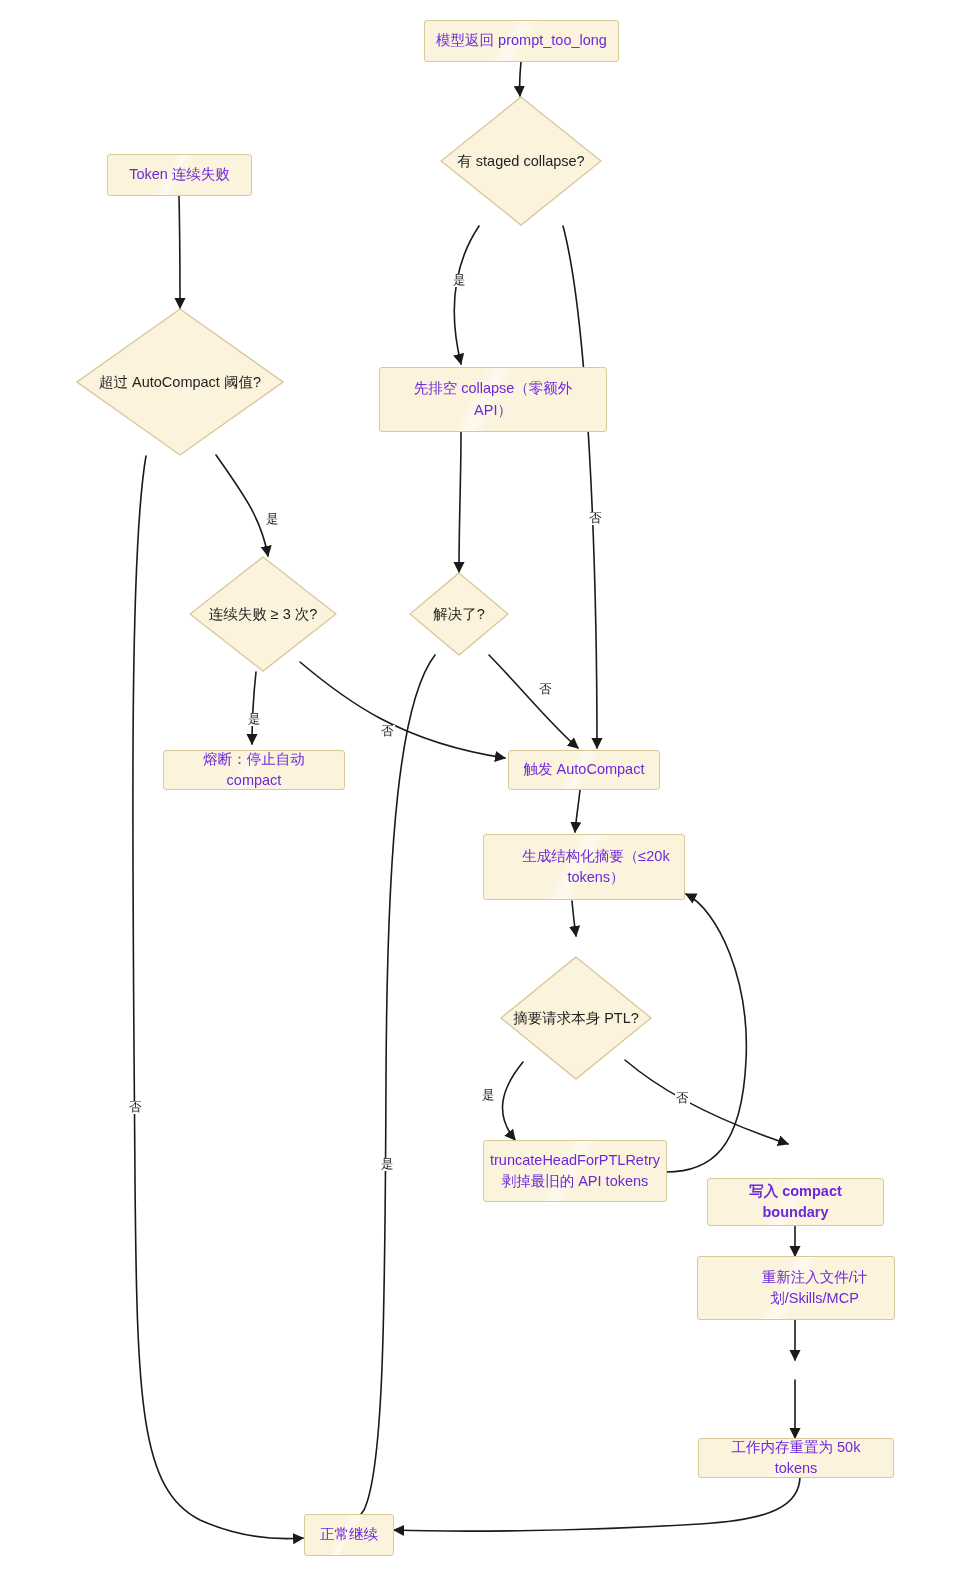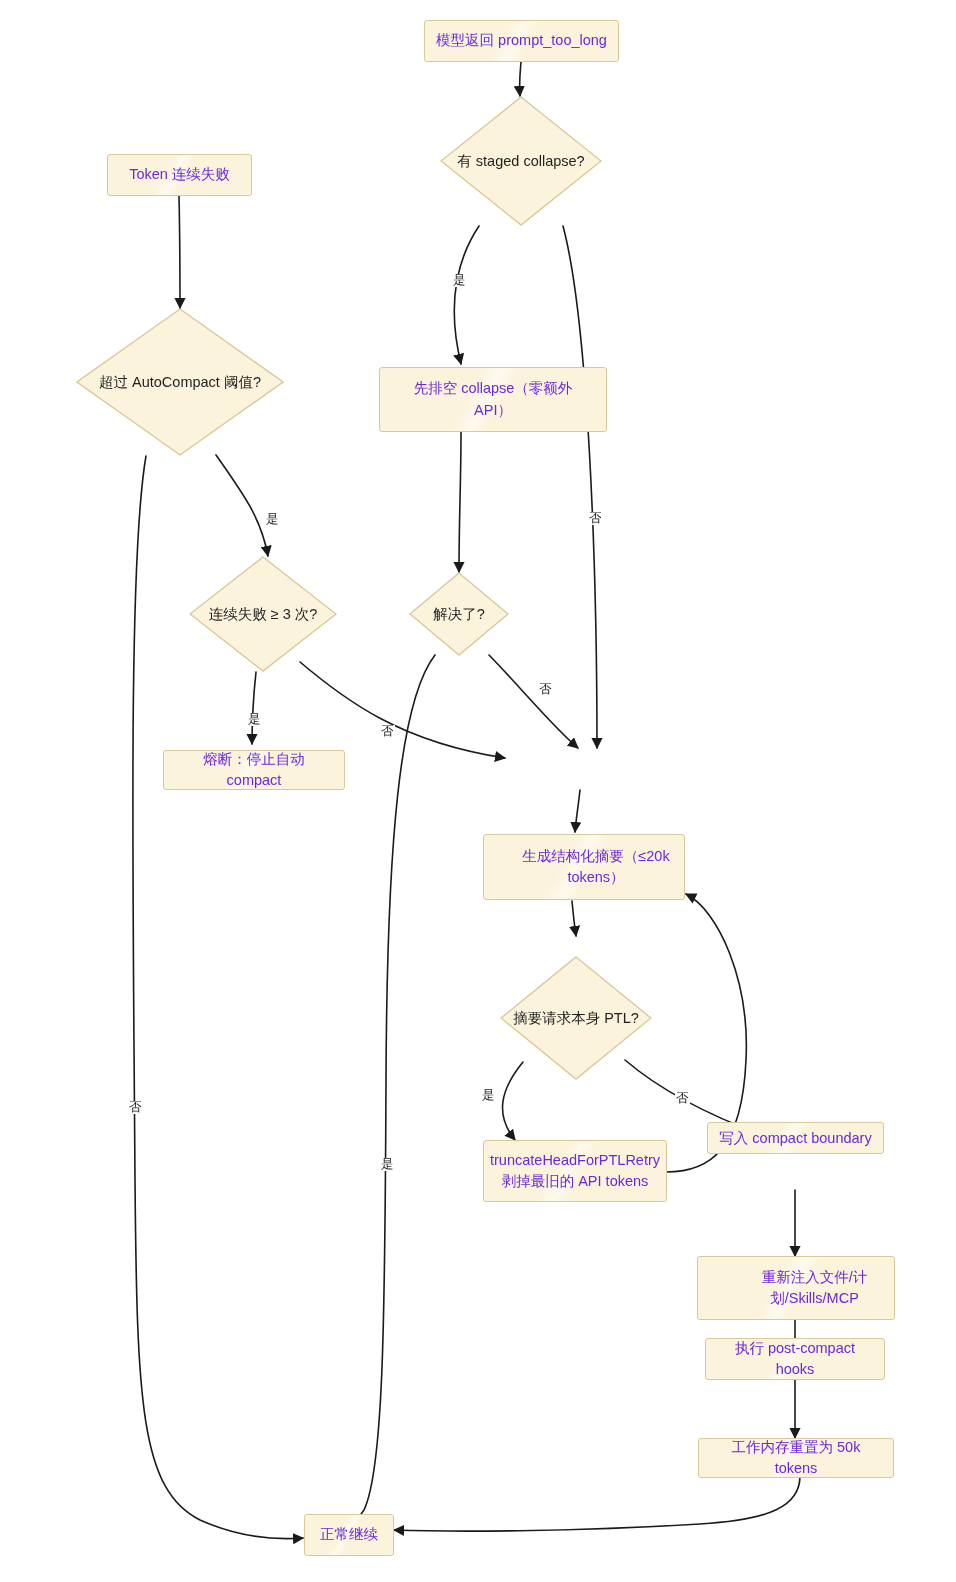--- a/index.html
+++ b/index.html
@@ -180,55 +180,55 @@
       <polygon points="50,1 99,42 50,83 1,42" fill="#fbf3dc" stroke="#d9c89a" stroke-width="1.4"></polygon>
     </svg>
     <span class="node-label">解决了?</span>
   </div>
 
   <div class="node node-rect" style="left:163px; top:750px; width:182px; height:40px;">
     <span class="sheen" style="left:0;top:0;right:0;bottom:0;"></span>
     <span class="node-label">熔断：停止自动 compact</span>
   </div>
 
+  <div class="node node-rect" style="left:508px; top:750px; width:152px; height:40px;">
+    <span class="sheen" style="left:0;top:0;right:0;bottom:0;"></span>
+    <span class="node-label">触发 AutoCompact</span>
+  </div>
 
   <div class="node node-rect" style="left:483px; top:834px; width:202px; height:66px;padding-left:34px;">
     <span class="sheen" style="left:0;top:0;right:0;bottom:0;"></span>
     <span class="node-label">生成结构化摘要（≤20k
 tokens）</span>
   </div>
 
   <div class="node node-diamond" style="left:500px; top:956px; width:152px; height:124px;">
     <svg class="dia-shape" viewBox="0 0 152 124" preserveAspectRatio="none">
       <polygon points="76,1 151,62 76,123 1,62" fill="#fbf3dc" stroke="#d9c89a" stroke-width="1.4"></polygon>
     </svg>
     <span class="node-label">摘要请求本身 PTL?</span>
   </div>
 
   <div class="node node-rect" style="left:483px; top:1140px; width:184px; height:62px;">
     <span class="sheen" style="left:0;top:0;right:0;bottom:0;"></span>
     <span class="node-label">truncateHeadForPTLRetry
 剥掉最旧的 API tokens</span>
   </div>
 
-  <div class="node node-rect" style="left:707px; top:1122px; width:177px; height:32px;">
+  <div class="node node-rect" style="left:707px; top:1178px; width:177px; height:48px;font-weight:bold;">
     <span class="sheen" style="left:0;top:0;right:0;bottom:0;"></span>
     <span class="node-label">写入 compact boundary</span>
   </div>
 
   <div class="node node-rect" style="left:697px; top:1256px; width:198px; height:64px;padding-left:47px;">
     <span class="sheen" style="left:0;top:0;right:0;bottom:0;"></span>
     <span class="node-label">重新注入文件/计
 划/Skills/MCP</span>
   </div>
 
-  <div class="node node-rect" style="left:705px; top:1338px; width:180px; height:42px;">
-    <span class="sheen" style="left:0;top:0;right:0;bottom:0;"></span>
-    <span class="node-label">执行 post-compact hooks</span>
-  </div>
 
   <div class="node node-rect" style="left:698px; top:1438px; width:196px; height:40px;">
     <span class="sheen" style="left:0;top:0;right:0;bottom:0;"></span>
     <span class="node-label">工作内存重置为 50k tokens</span>
   </div>
 
   <div class="node node-rect" style="left:304px; top:1514px; width:90px; height:42px;text-align:center;">
     <span class="sheen" style="left:0;top:0;right:0;bottom:0;"></span>
     <span class="node-label">正常继续</span>
   </div>

